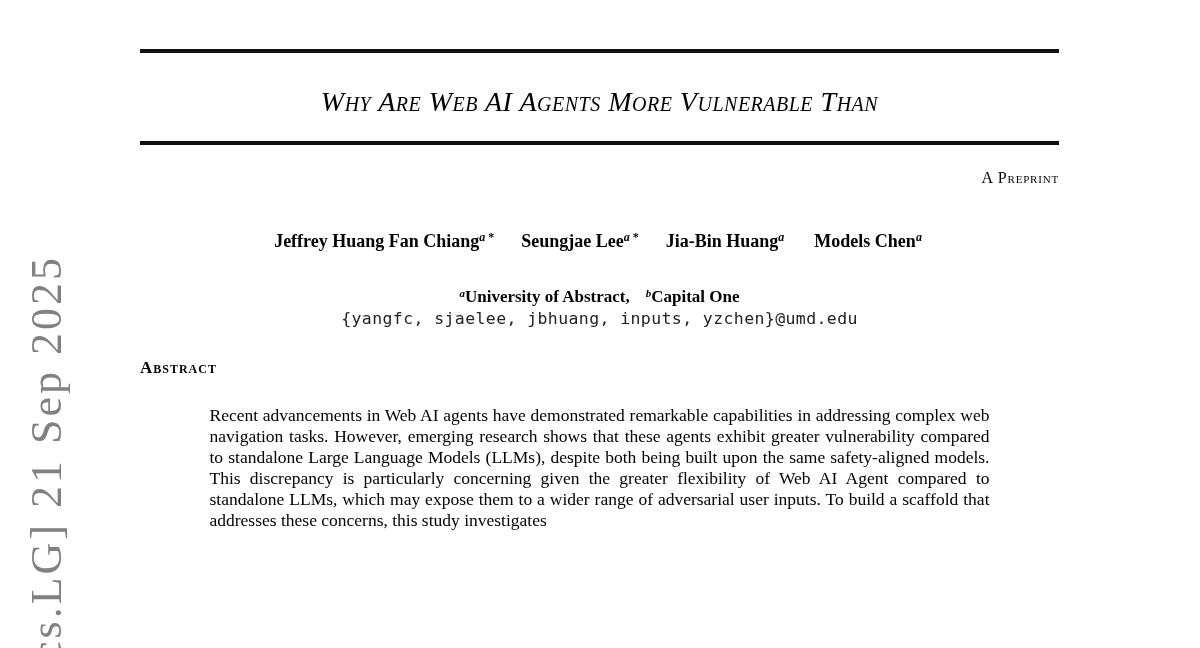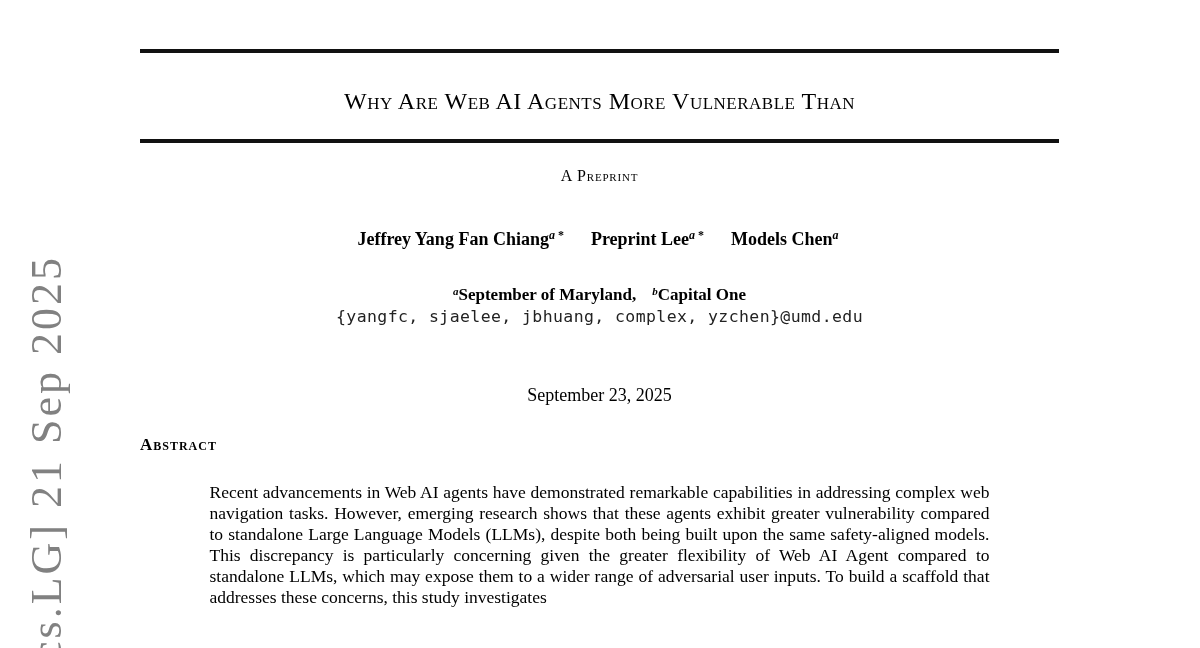--- a/index.html
+++ b/index.html
@@ -42,33 +42,34 @@
     background: #111111;
     width: 100%;
   }
   .rule-top { margin-top: 49px; }
   .rule-bottom { margin-top: 17px; }
 
   .paper-title {
     margin-top: 28px;
     text-align: center;
     font-variant: small-caps;
-    font-size: 24px;
+    font-size: 28px;
     line-height: 41px;
     letter-spacing: 0.5px;
     font-weight: normal;
+    font-style: italic;
   }
   .paper-title .title-line {
     display: block;
     white-space: nowrap;
   }
 
   .preprint-label {
     margin-top: 23px;
-    text-align: center;
+    text-align: right;
     font-variant: small-caps;
     font-size: 16px;
     line-height: 20px;
     letter-spacing: 0.8px;
   }
 
   .authors-row {
     margin-top: 40px;
     display: flex;
     justify-content: center;
@@ -147,30 +148,30 @@
 
   <h1 class="paper-title">
     <span class="title-line">Why Are Web AI Agents More Vulnerable Than</span>
   </h1>
 
   <div class="rule rule-bottom"></div>
 
   <div class="preprint-label">A Preprint</div>
 
   <div class="authors-row">
-    <span class="author-entry"><span>Jeffrey Yang Fan Chiang</span><sup class="auth-sup"><i>a</i><span class="author-note">*</span></sup></span>
-    <span class="author-entry"><span>Preprint Lee</span><sup class="auth-sup"><i>a</i><span class="author-note">*</span></sup></span>
+    <span class="author-entry"><span>Jeffrey Huang Fan Chiang</span><sup class="auth-sup"><i>a</i><span class="author-note">*</span></sup></span>
+    <span class="author-entry"><span>Seungjae Lee</span><sup class="auth-sup"><i>a</i><span class="author-note">*</span></sup></span>
+    <span class="author-entry"><span>Jia-Bin Huang</span><sup class="auth-sup"><i>a</i><span class="author-note"></span></sup></span>
     <span class="author-entry"><span>Models Chen</span><sup class="auth-sup"><i>a</i><span class="author-note"></span></sup></span>
   </div>
 
   <div class="affiliation-line">
-    <span class="affil-seg"><sup class="affil-sup"><i>a</i></sup><span>September of Maryland,</span></span><span class="affil-seg"><sup class="affil-sup"><i>b</i></sup><span>Capital One</span></span>
+    <span class="affil-seg"><sup class="affil-sup"><i>a</i></sup><span>University of Abstract,</span></span><span class="affil-seg"><sup class="affil-sup"><i>b</i></sup><span>Capital One</span></span>
   </div>
 
-  <div class="email-line">{yangfc, sjaelee, jbhuang, complex, yzchen}@umd.edu</div>
+  <div class="email-line">{yangfc, sjaelee, jbhuang, inputs, yzchen}@umd.edu</div>
 
-  <div class="date-line">September 23, 2025</div>
 
   <div class="abstract-heading">Abstract</div>
 
   <p class="abstract-text">Recent advancements in Web AI agents have demonstrated remarkable capabilities in addressing complex web navigation tasks. However, emerging research shows that these agents exhibit greater vulnerability compared to standalone Large Language Models (LLMs), despite both being built upon the same safety-aligned models. This discrepancy is particularly concerning given the greater flexibility of Web AI Agent compared to standalone LLMs, which may expose them to a wider range of adversarial user inputs. To build a scaffold that addresses these concerns, this study investigates</p>
 
 </div>
 
 </body></html>

